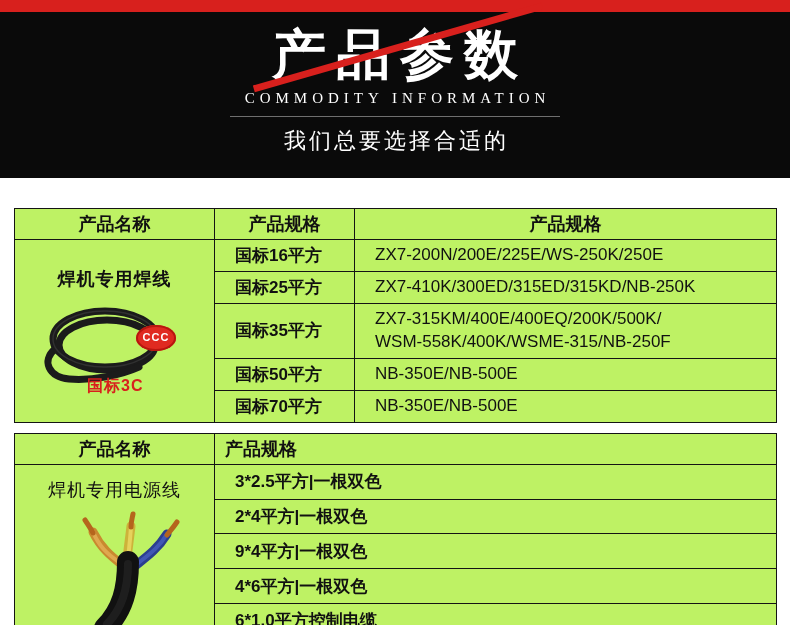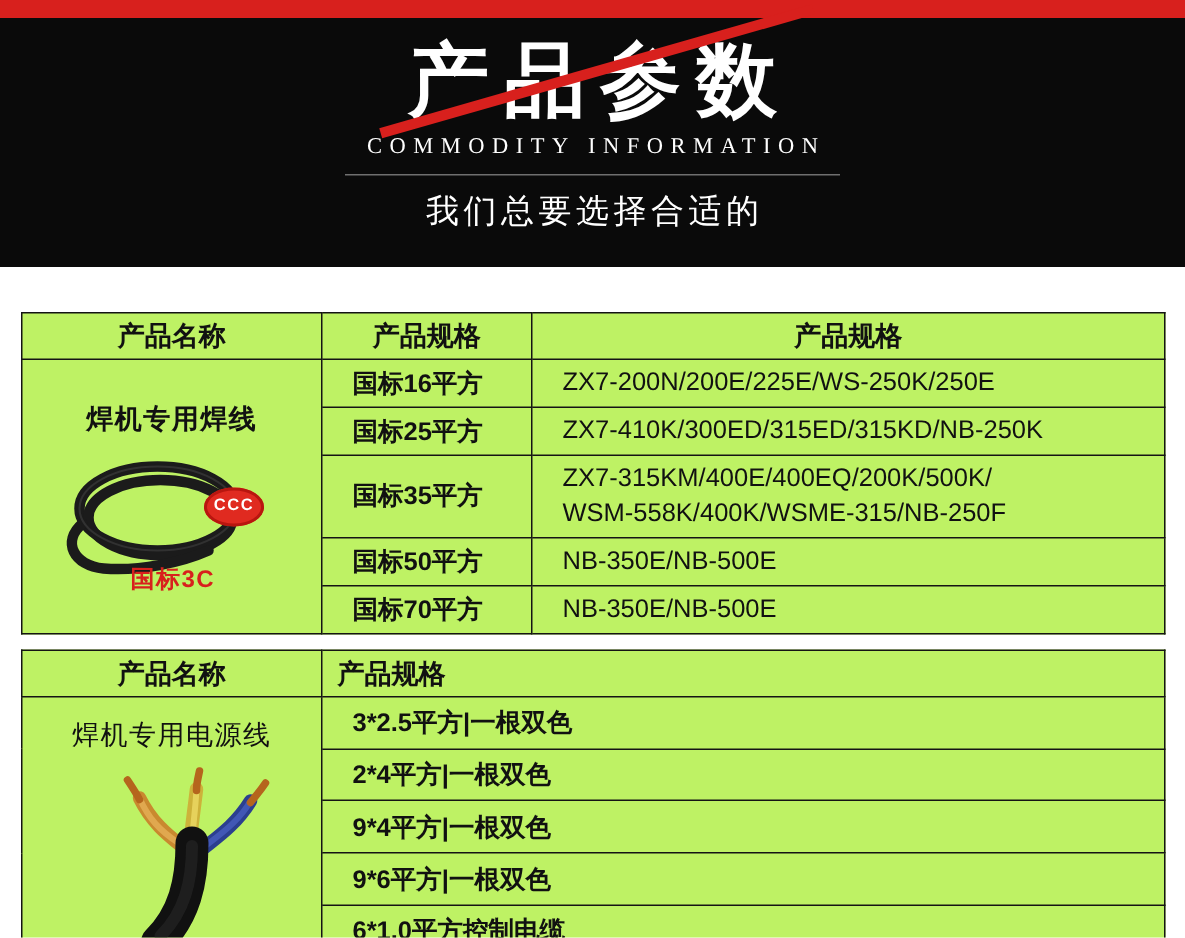--- a/index.html
+++ b/index.html
@@ -304,21 +304,21 @@
           </td>
           <td class="cell-spec">3*2.5平方|一根双色</td>
         </tr>
         <tr>
           <td class="cell-spec">2*4平方|一根双色</td>
         </tr>
         <tr>
           <td class="cell-spec">9*4平方|一根双色</td>
         </tr>
         <tr>
-          <td class="cell-spec">9*6平方|一根双色</td>
+          <td class="cell-spec">4*6平方|一根双色</td>
         </tr>
         <tr>
           <td class="cell-spec">6*1.0平方控制电缆</td>
         </tr>
       </tbody>
     </table>
   </div>
 
 </div>
 

